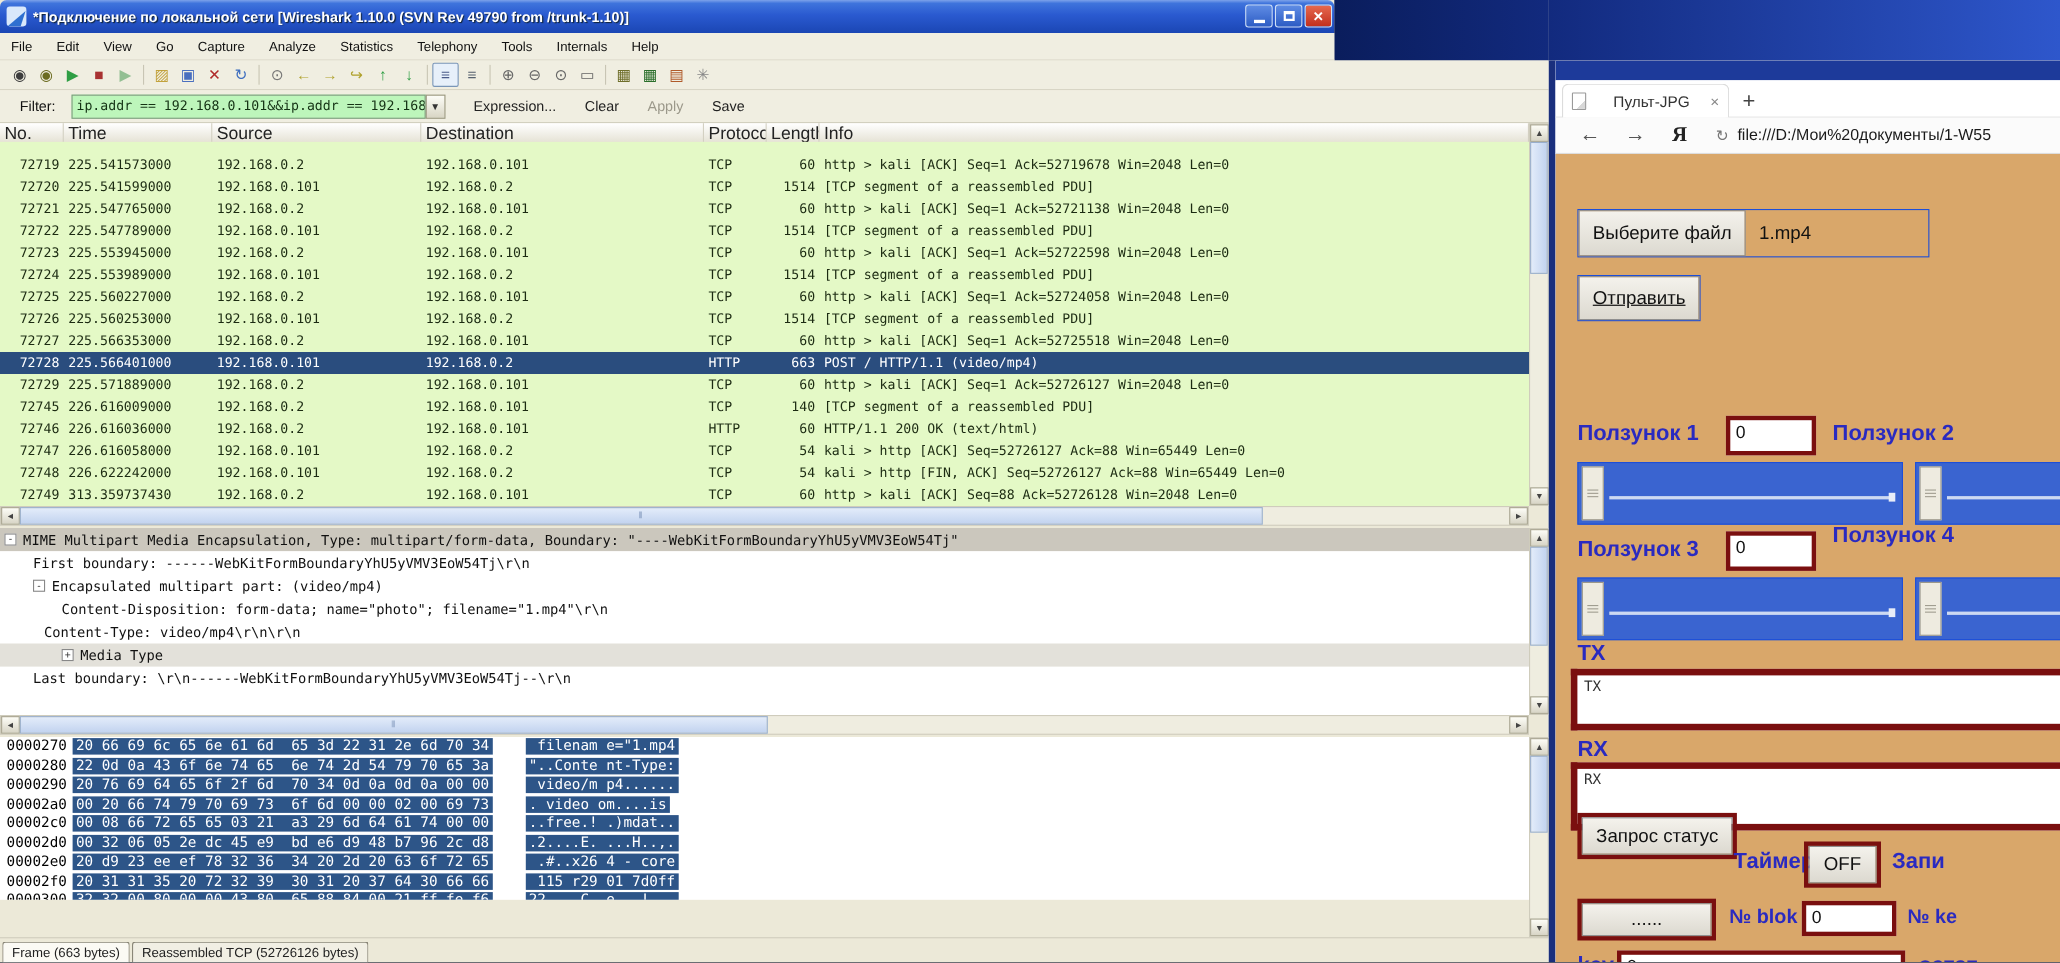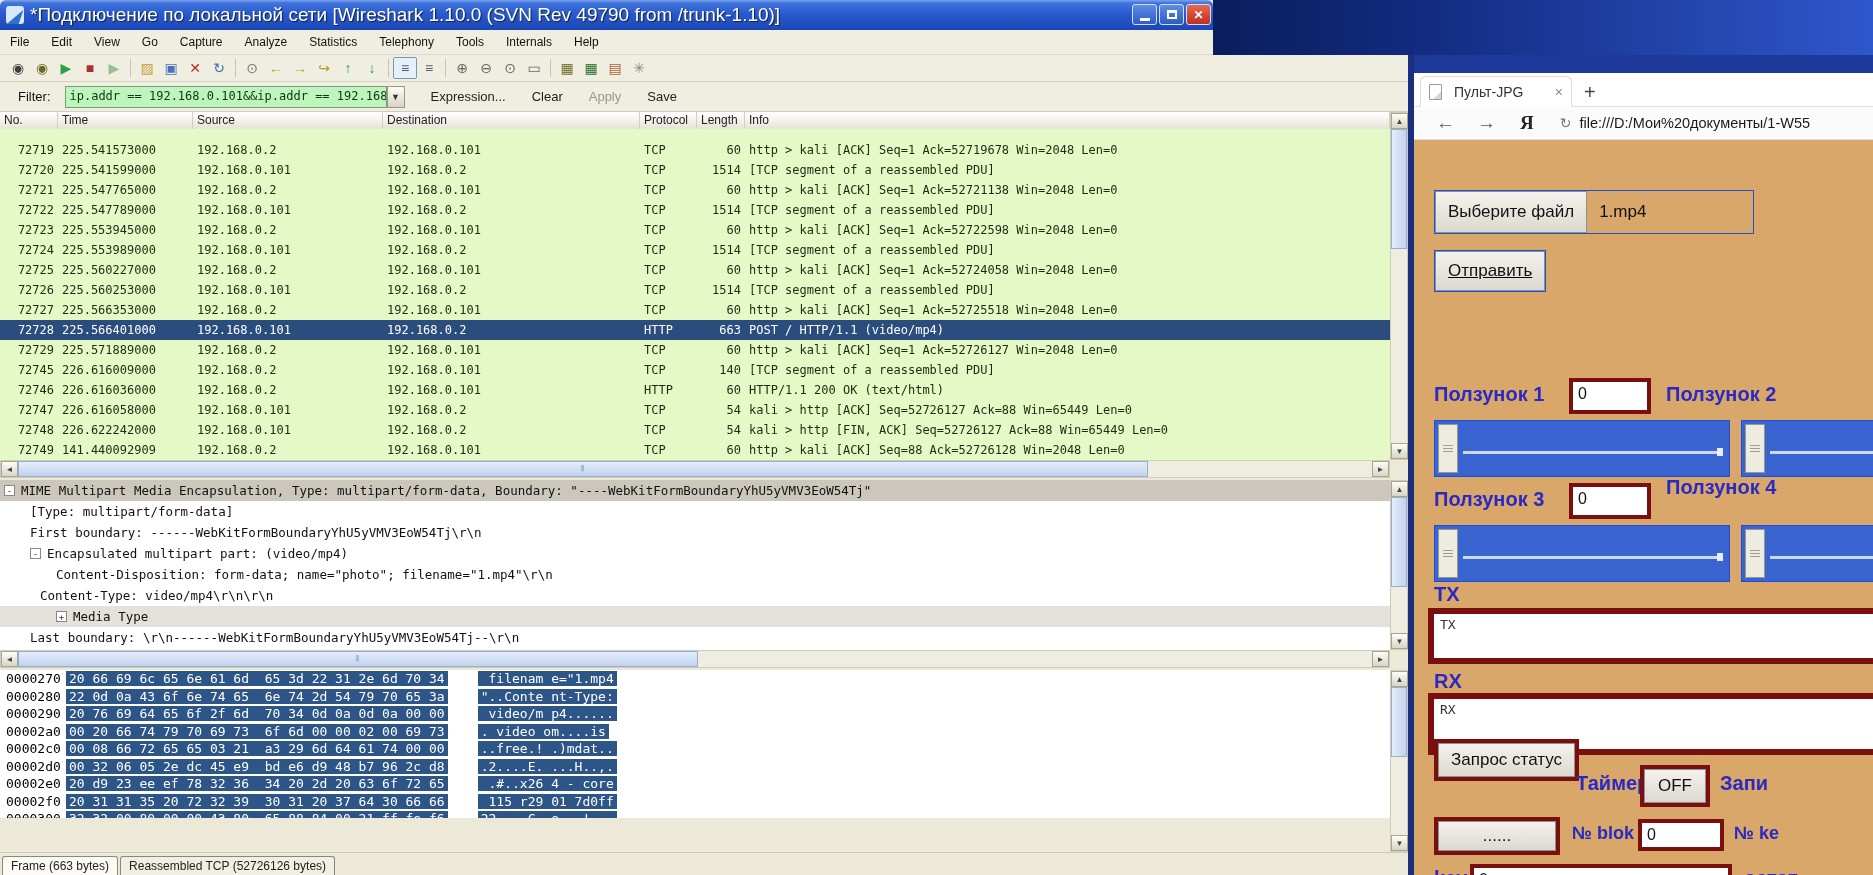--- a/index.html
+++ b/index.html
@@ -7,21 +7,21 @@
   .stage{position:relative;width:1873px;height:875px;overflow:hidden;
          font-family:"Liberation Sans",sans-serif;background:#0c2166;}
   
   .ws{position:absolute;left:0;top:0;width:1408px;height:875px;background:#ece9d8;}
   .titlebar{position:absolute;left:0;top:0;width:1213px;height:30px;
     background:linear-gradient(180deg,#7da2ea 0%,#3f74dc 10%,#2a5ad0 45%,#1b46b4 100%);
     border-radius:6px 6px 0 0;display:flex;align-items:center;padding:0 6px;}
   .title-ico{width:18px;height:18px;border-radius:3px;background:#d9e8fb;margin-right:6px;
     display:flex;align-items:flex-end;justify-content:center;overflow:hidden;}
   .title-ico i{width:0;height:0;border-left:12px solid transparent;border-bottom:14px solid #2e6fd0;transform:skewX(-18deg);}
-  .title-txt{color:#fff;font-weight:normal;font-size:19px;text-shadow:1px 1px 1px #123;white-space:nowrap;overflow:hidden;}
+  .title-txt{color:#fff;font-weight:bold;font-size:13px;text-shadow:1px 1px 1px #123;white-space:nowrap;overflow:hidden;}
   .winbtns{position:absolute;left:1132px;top:4px;display:flex;gap:2px;}
   .wbtn{width:25px;height:21px;border-radius:3px;border:1px solid #cfe0f7;color:#fff;
     display:flex;align-items:center;justify-content:center;font-size:12px;
     background:linear-gradient(180deg,#5f8ce4,#2d5cc4);}
   .wbtn.close{background:linear-gradient(180deg,#e6694f,#c22f1d);font-weight:bold;}
   .wbtn .minbar{width:10px;height:3px;background:#fff;margin-top:9px;}
   .wbtn .maxbox{width:10px;height:9px;border:2px solid #fff;border-top-width:3px;}
   .desktop-notch{position:absolute;left:1213px;top:0;width:195px;height:55px;
     background:linear-gradient(90deg,#0a1d5c,#122a7e);}
   .desktop-top{position:absolute;left:1408px;top:0;width:465px;height:55px;
@@ -42,21 +42,21 @@
   .filter-input{width:322px;height:22px;background:#bdf6bb;border:1px solid #7f9b7f;
     font-family:"DejaVu Sans Mono",monospace;font-size:12px;padding:2px 4px;color:#143214;
     white-space:nowrap;overflow:hidden;}
   .filter-drop{width:18px;height:22px;background:linear-gradient(180deg,#fdfdf7,#d8d5c4);
     border:1px solid #9a977f;display:flex;align-items:center;justify-content:center;font-size:9px;color:#333;}
   .fbtn{margin-left:26px;color:#222;}
   .fbtn.disabled{color:#9b988a;}
   
   .plist-head{position:absolute;left:0;top:112px;width:1390px;height:17px;display:grid;
     grid-template-columns:58px 135px 190px 257px 57px 48px 1fr;
-    background:linear-gradient(180deg,#ffffff,#e6e3d6);font-size:12px;color:#222;}
+    background:linear-gradient(180deg,#ffffff,#e6e3d6);font-size:16px;color:#222;}
   .plist-head span{border-right:1px solid #d3d0c2;padding:1px 4px;overflow:hidden;white-space:nowrap;}
   .row-sliver{position:absolute;left:0;top:129px;width:1390px;height:11px;background:#e4f9c6;overflow:hidden;}
   .plist{position:absolute;left:0;top:140px;width:1390px;height:320px;overflow:hidden;background:#fff;
     font-family:"DejaVu Sans Mono",monospace;font-size:12px;}
   .prow{display:grid;grid-template-columns:58px 135px 190px 257px 57px 48px 1fr;height:20px;
     background:#e4f9c6;color:#1c2b12;align-items:center;white-space:nowrap;}
   .prow span{overflow:hidden;padding:0 4px;}
   .prow .c-no,.prow .c-len{text-align:right;}
   .prow.sel{background:#2a4d7e;color:#fff;}
   
@@ -96,21 +96,21 @@
   .stab.second{background:#f1efe4;}
   
   .browser{position:absolute;left:1408px;top:55px;width:465px;height:820px;background:#fff;
     border-left:6px solid #1a2f7d;overflow:hidden;}
   .br-top{position:absolute;left:0;top:0;width:100%;height:18px;background:#1d3a9a;}
   .tabbar{position:absolute;left:0;top:18px;width:100%;height:34px;background:#fff;border-bottom:1px solid #e2e2e2;}
   .tab{position:absolute;left:6px;top:3px;width:152px;height:31px;background:#fff;border:1px solid #dcdcdc;
     border-bottom:none;border-radius:6px 6px 0 0;display:flex;align-items:center;padding:0 8px;}
   .doc-ico{width:13px;height:16px;border:1px solid #9a9a9a;border-radius:1px;background:
     linear-gradient(135deg,#fff 70%,#d8d8d8 70%);margin-right:12px;}
-  .tab-title{font-size:14px;color:#333;flex:1;}
+  .tab-title{font-size:14px;color:#333;flex:1;text-align:center;}
   .tab-close{color:#8a8a8a;font-size:14px;margin-left:6px;}
   .newtab{position:absolute;left:170px;top:8px;font-size:20px;color:#444;}
   .addressbar{position:absolute;left:0;top:52px;width:100%;height:33px;background:#fbfbfb;
     border-bottom:1px solid #ddd;display:flex;align-items:center;}
   .nav-ico{font-size:19px;color:#555;margin-left:22px;}
   .ya-logo{font-size:19px;font-weight:bold;color:#222;margin-left:24px;font-family:"Liberation Serif",serif;}
   .reload-ico{font-size:14px;color:#777;margin-left:26px;}
   .url{font-size:14.5px;color:#1a1a1a;margin-left:8px;white-space:nowrap;overflow:hidden;}
   .content{position:absolute;left:0;top:85px;width:100%;height:735px;background:#d9a76a;overflow:hidden;}
   .mrn{border:1px solid #1d4ed8;}
@@ -356,21 +356,21 @@
           <span class="c-no">72748</span>
           <span class="c-time">226.622242000</span>
           <span class="c-src">192.168.0.101</span>
           <span class="c-dst">192.168.0.2</span>
           <span class="c-proto">TCP</span>
           <span class="c-len">54</span>
           <span class="c-info">kali &gt; http [FIN, ACK] Seq=52726127 Ack=88 Win=65449 Len=0</span>
         </div>
         <div class="prow">
           <span class="c-no">72749</span>
-          <span class="c-time">141.440092909</span>
+          <span class="c-time">313.359737430</span>
           <span class="c-src">192.168.0.2</span>
           <span class="c-dst">192.168.0.101</span>
           <span class="c-proto">TCP</span>
           <span class="c-len">60</span>
           <span class="c-info">http &gt; kali [ACK] Seq=88 Ack=52726128 Win=2048 Len=0</span>
         </div>
       </div>
 
     <div class="vscroll vs1">
       <span class="sb-arrow">▲</span>
@@ -383,23 +383,20 @@
       <span class="sb-arrow">◄</span>
       <span class="sb-thumb-h" style="width:1130px">⦀</span>
       <span class="hs-spacer"></span>
       <span class="sb-arrow hs-right">►</span>
     </div>
 
     <div class="details" id="detail-lines">
         <div class="dline dsel" style="padding-left: 4px;">
           <span class="expander">-</span>
           <span class="dtext">MIME Multipart Media Encapsulation, Type: multipart/form-data, Boundary: "----WebKitFormBoundaryYhU5yVMV3EoW54Tj"</span>
-        </div>
-        <div class="dline" style="padding-left: 30px;">
-          <span class="dtext">[Type: multipart/form-data]</span>
         </div>
         <div class="dline" style="padding-left: 30px;">
           <span class="dtext">First boundary: ------WebKitFormBoundaryYhU5yVMV3EoW54Tj\r\n</span>
         </div>
         <div class="dline" style="padding-left: 30px;">
           <span class="expander">-</span>
           <span class="dtext">Encapsulated multipart part:  (video/mp4)</span>
         </div>
         <div class="dline" style="padding-left: 56px;">
           <span class="dtext">Content-Disposition: form-data; name="photo"; filename="1.mp4"\r\n</span>

